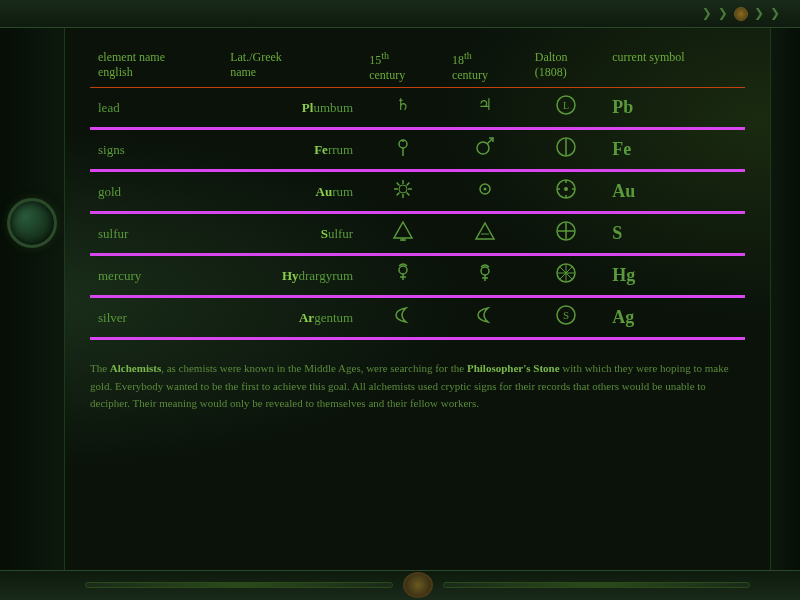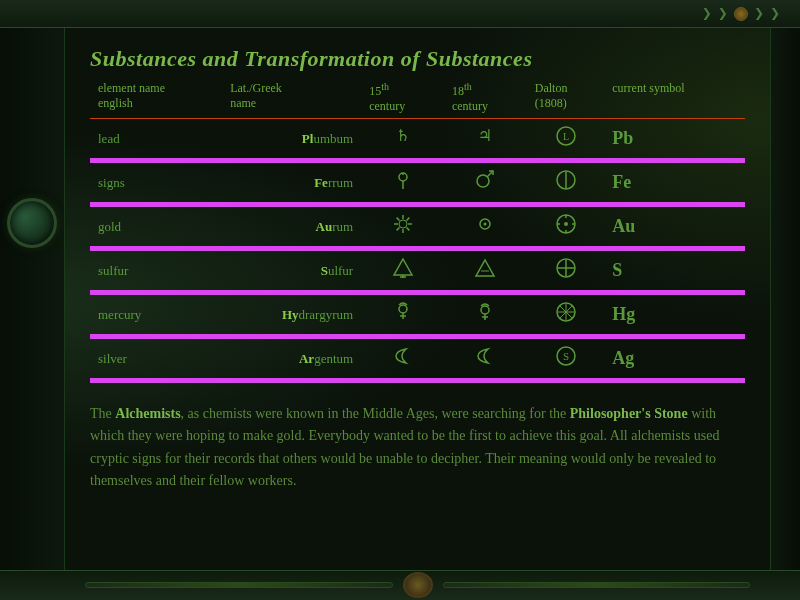--- a/index.html
+++ b/index.html
@@ -142,21 +142,21 @@
       vertical-align: top;
       font-style: normal;
       font-weight: normal;
       border-bottom: 1px solid #c2410c;
     }
 
     .col-header.center { }
 
     .data-row td {
       padding: 6px 8px;
-      border-bottom: 5px solid #d946ef;
+      border-bottom: 3px solid #d946ef;
       vertical-align: middle;
       color: #5a9a3a;
     }
 
     .element-name {
       color: #5a9a3a;
       font-size: 13px;
     }
 
     .latin-name {
@@ -176,21 +176,21 @@
       color: #5a9a3a;
     }
 
     .current-symbol {
       color: #5a9a3a;
       font-size: 18px;
       font-weight: bold;
     }
 
     .description-block {
-      font-size: 14px;
+      font-size: 11px;
       color: #5a8a3a;
       line-height: 1.6;
       margin-top: 12px;
     }
 
     .description-block p {
       margin-bottom: 12px;
     }
 
     .description-block .bold {
@@ -211,21 +211,20 @@
   </div>
 </div>
 
 <div class="left-deco">
   <div class="lens"></div>
 </div>
 
 <div class="right-deco"></div>
 
 <div class="main-content">
-  <h1 class="page-title">Substances and Transformation of Substances</h1>
 
   <div class="table-container">
     <table>
       <thead>
         <tr>
           <th class="col-header">element name<br>english</th>
           <th class="col-header">Lat./Greek<br>name</th>
           <th class="col-header center">15<sup>th</sup><br>century</th>
           <th class="col-header center">18<sup>th</sup><br>century</th>
           <th class="col-header center">Dalton<br>(1808)</th>

